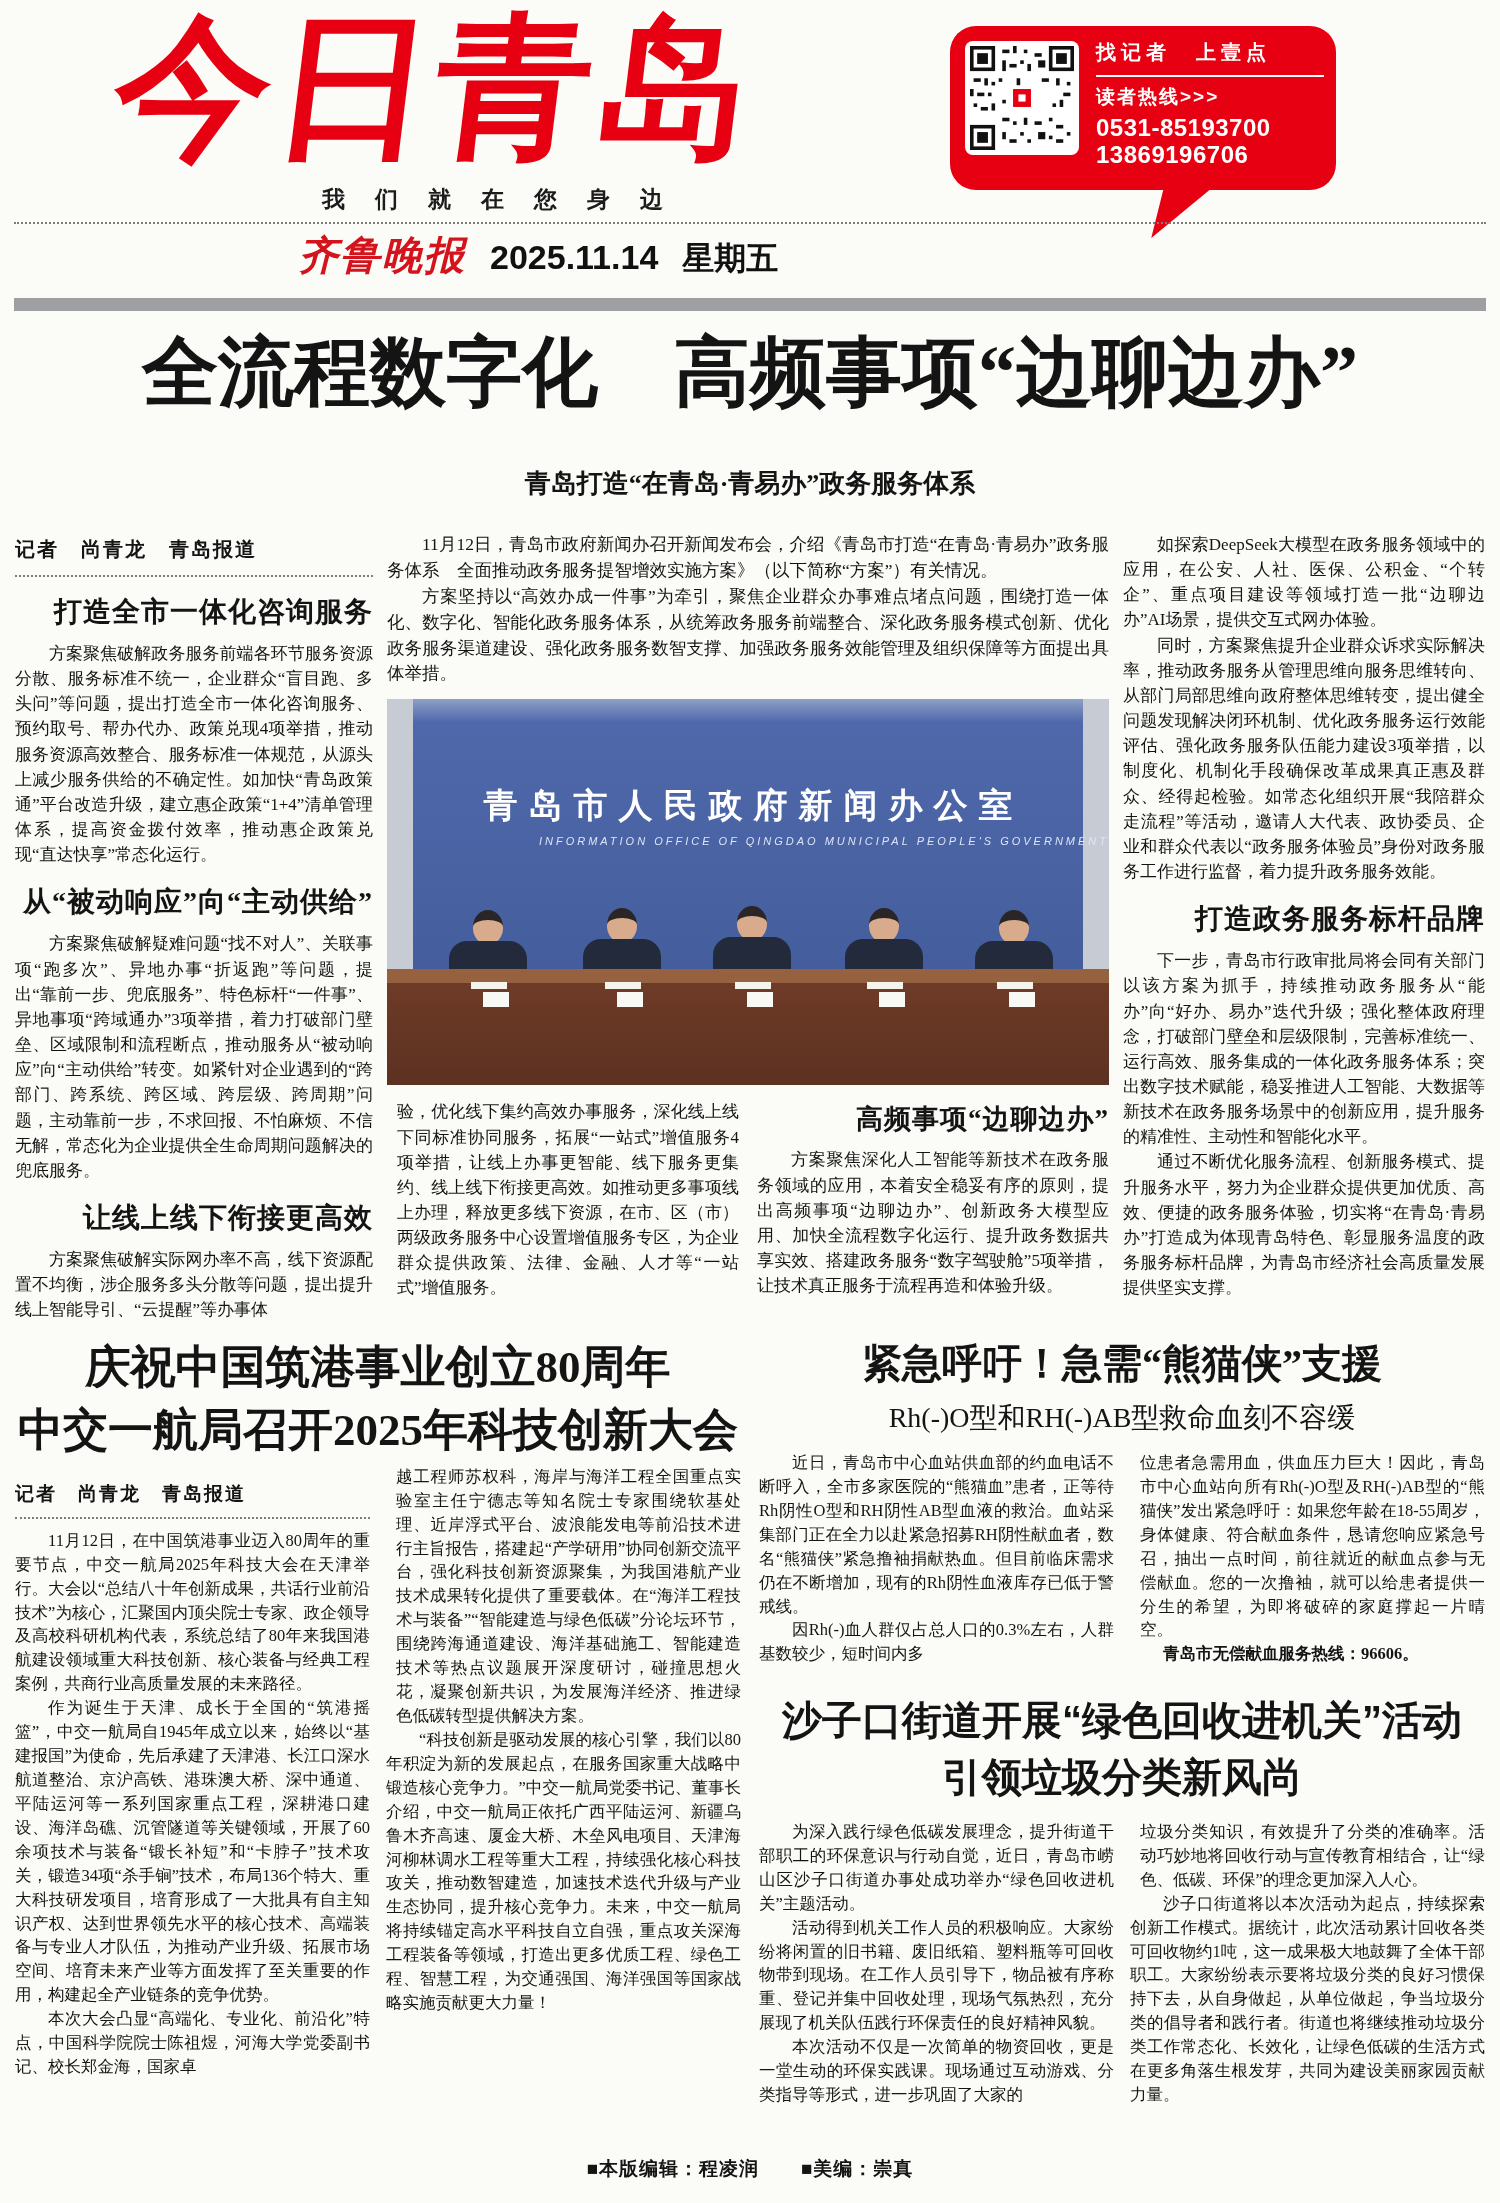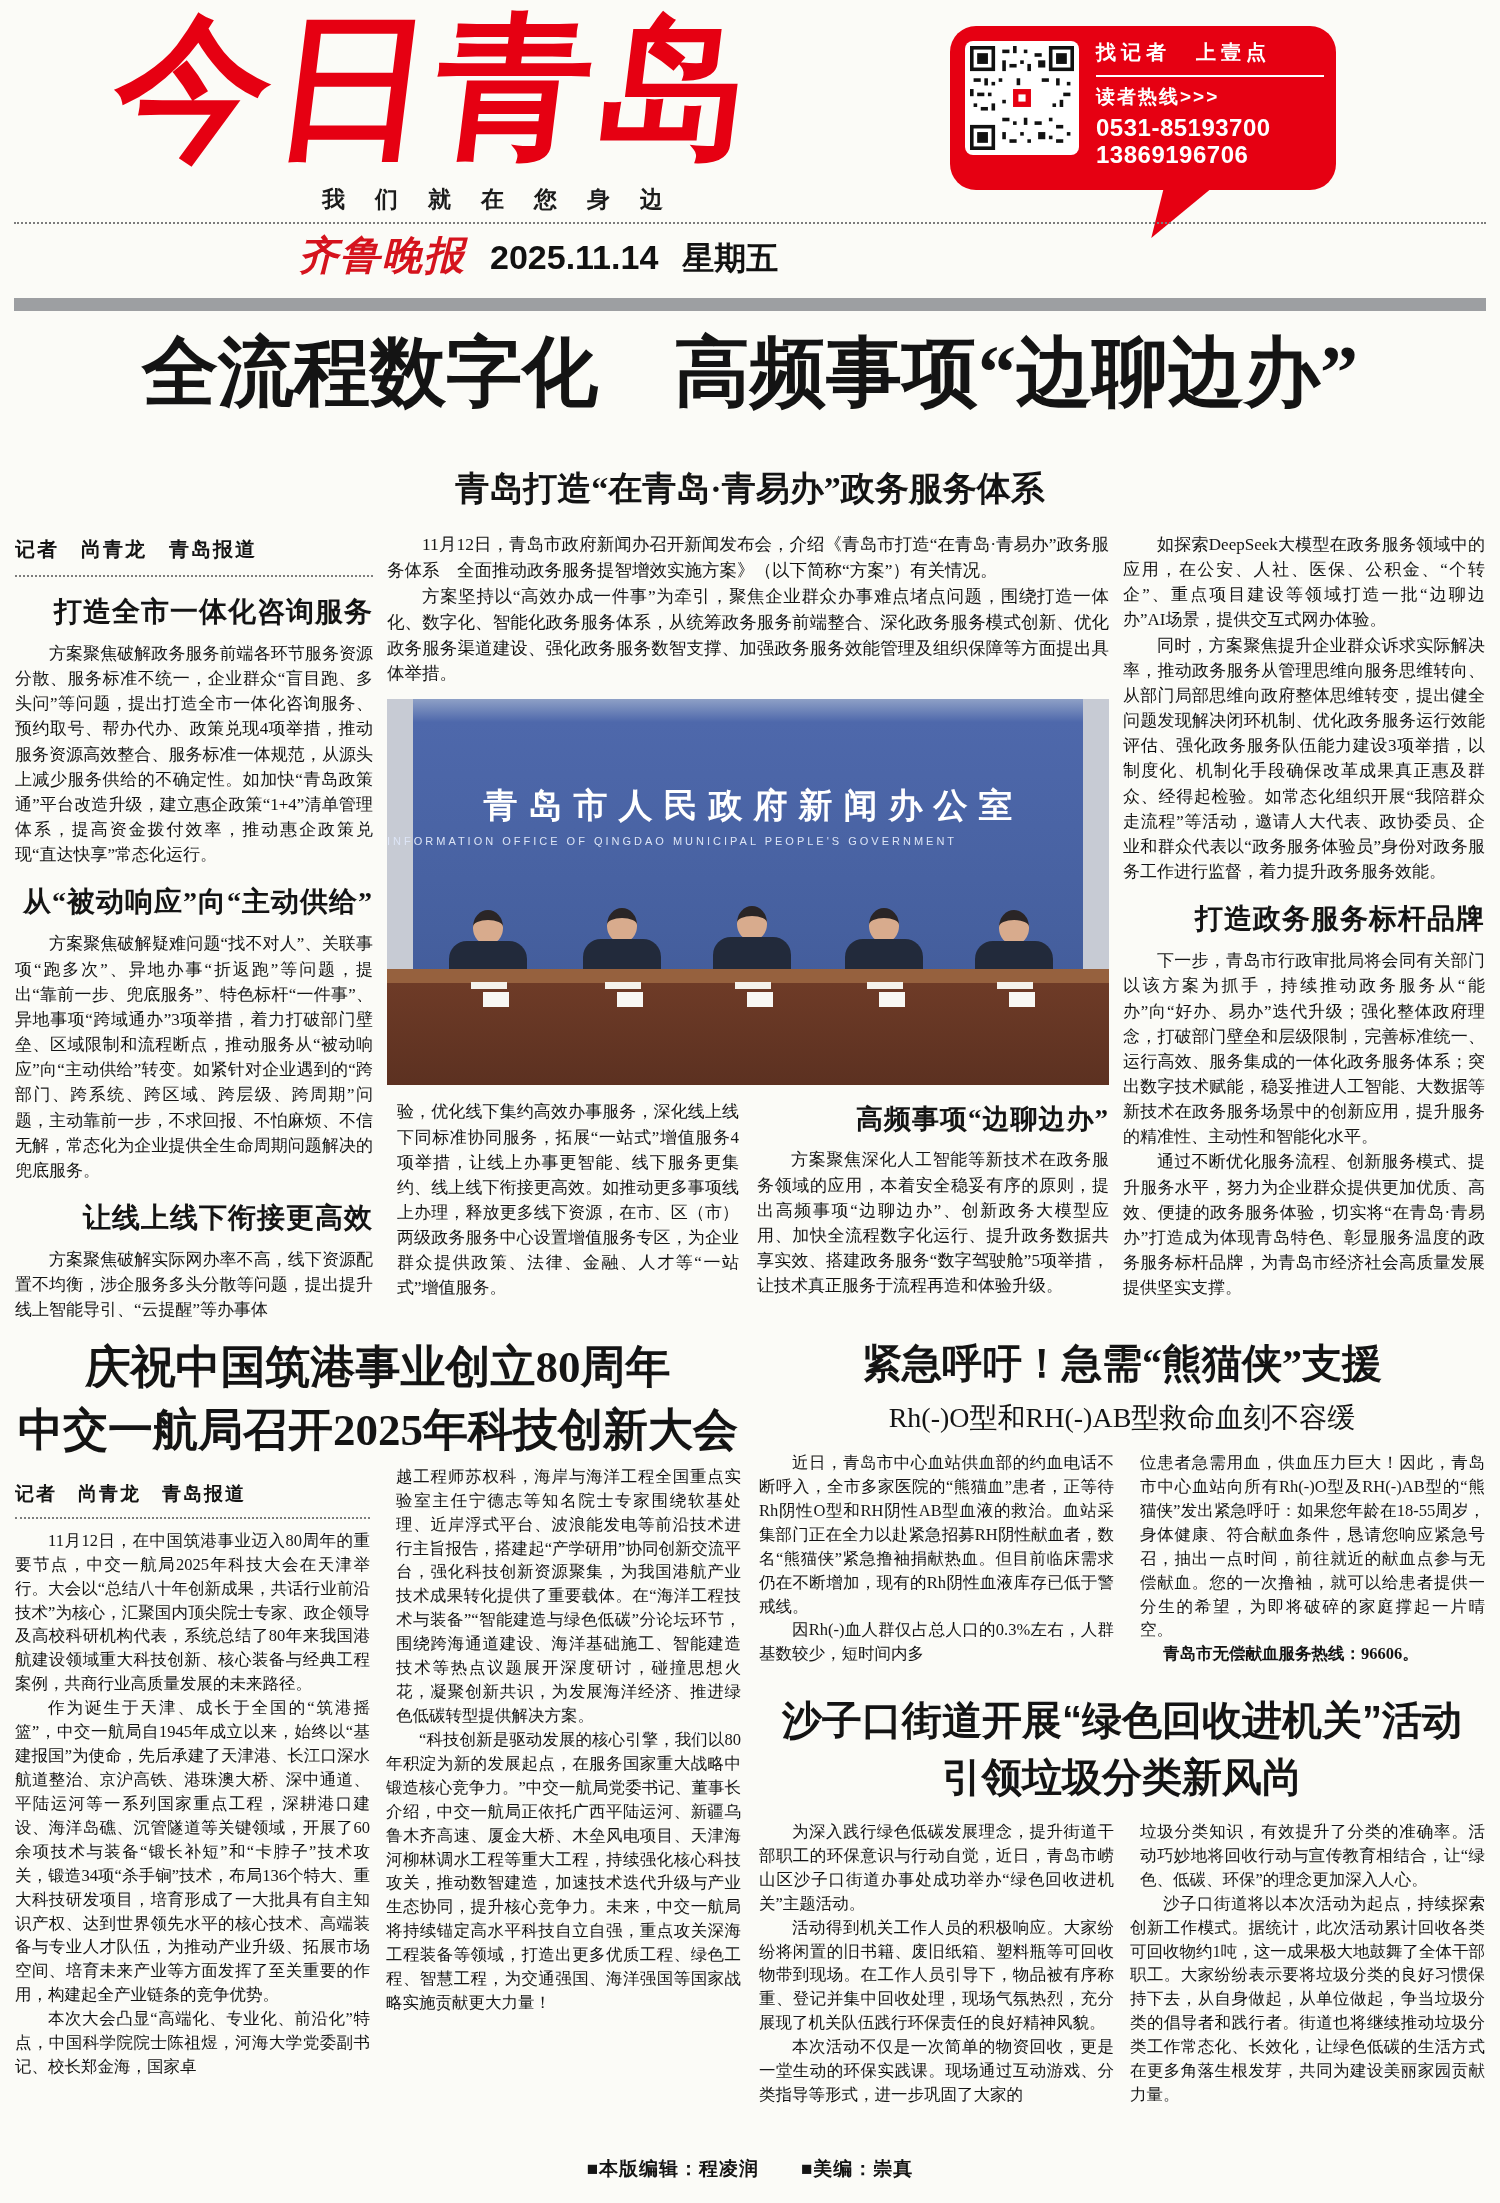--- a/index.html
+++ b/index.html
@@ -33,21 +33,21 @@
         font-family:"Liberation Serif",serif;letter-spacing:2px;}
   .date{font-size:34px;font-weight:700;font-family:"Liberation Sans",sans-serif;color:#111;}
   .weekday{font-size:32px;font-weight:700;color:#111;}
 
   .graybar{position:absolute;top:298px;left:14px;right:14px;height:13px;background:#9d9fa2;}
 
   
   .headline1{position:absolute;top:322px;left:0;width:100%;margin:0;text-align:center;
         font-size:76px;font-weight:900;letter-spacing:0px;font-family:"Liberation Serif",serif;}
   .subheadline1{position:absolute;top:466px;left:0;width:100%;margin:0;text-align:center;
-        font-size:34px;font-weight:700;}
+        font-size:26px;font-weight:700;}
 
   
   .top-article{position:absolute;top:532px;left:15px;width:1470px;height:802px;
         display:flex;gap:14px;overflow:hidden;}
   .colA{width:358px;flex:none;}
   .colB{width:722px;flex:none;}
   .colC{width:362px;flex:none;}
   p.body{margin:0;text-indent:2em;font-size:17px;line-height:1.48;text-align:justify;}
   p.noind{text-indent:0;margin-left:10px;}
   .subhead{font-size:28px;font-weight:900;text-align:right;margin:16px 0 10px;
@@ -56,22 +56,22 @@
         margin-bottom:12px;letter-spacing:2px;}
   .intro p.body{font-size:17.5px;}
 
   
   .photo{position:relative;width:722px;height:386px;margin:12px 0 14px;overflow:hidden;
         background:linear-gradient(180deg,#8ea0c6 0,#4e68ab 6%,#46609f 60%,#3d5694 100%);}
   .ph-wall{position:absolute;top:0;bottom:0;width:26px;background:#c7cbd4;}
   .ph-wall.l{left:0;} .ph-wall.r{right:0;}
   .ph-title{position:absolute;top:84px;left:0;width:100%;text-align:center;color:#fff;
         font-size:34px;font-weight:700;letter-spacing:11px;text-indent:11px;}
-  .ph-sub{position:absolute;top:136px;left:0;width:100%;text-align:left;color:#dde5f6;
-        font-size:11px;letter-spacing:3px;font-family:"Liberation Sans",sans-serif;}
+  .ph-sub{position:absolute;top:136px;left:0;width:100%;text-align:right;color:#dde5f6;
+        font-size:11px;letter-spacing:3px;font-family:"Liberation Sans",sans-serif;font-style:italic;}
   .ph-desk{position:absolute;left:0;right:0;bottom:0;height:116px;
         background:linear-gradient(180deg,#96613e 0,#96613e 14px,#6e3b27 14px,#5c3121 100%);}
   .person{position:absolute;width:78px;}
   .person .head{width:30px;height:34px;border-radius:50% 50% 46% 46%;background:#d8ab8d;
         margin:0 auto;border-top:10px solid #2a2526;box-sizing:border-box;}
   .person .torso{width:78px;height:44px;background:#222a3b;border-radius:18px 18px 0 0;margin-top:-3px;}
   .paper{position:absolute;width:36px;height:7px;background:#f4f3ec;bottom:96px;}
   .plate{position:absolute;width:26px;height:15px;background:#f8f8f4;bottom:78px;}
 
   .subcols{display:flex;gap:18px;}

